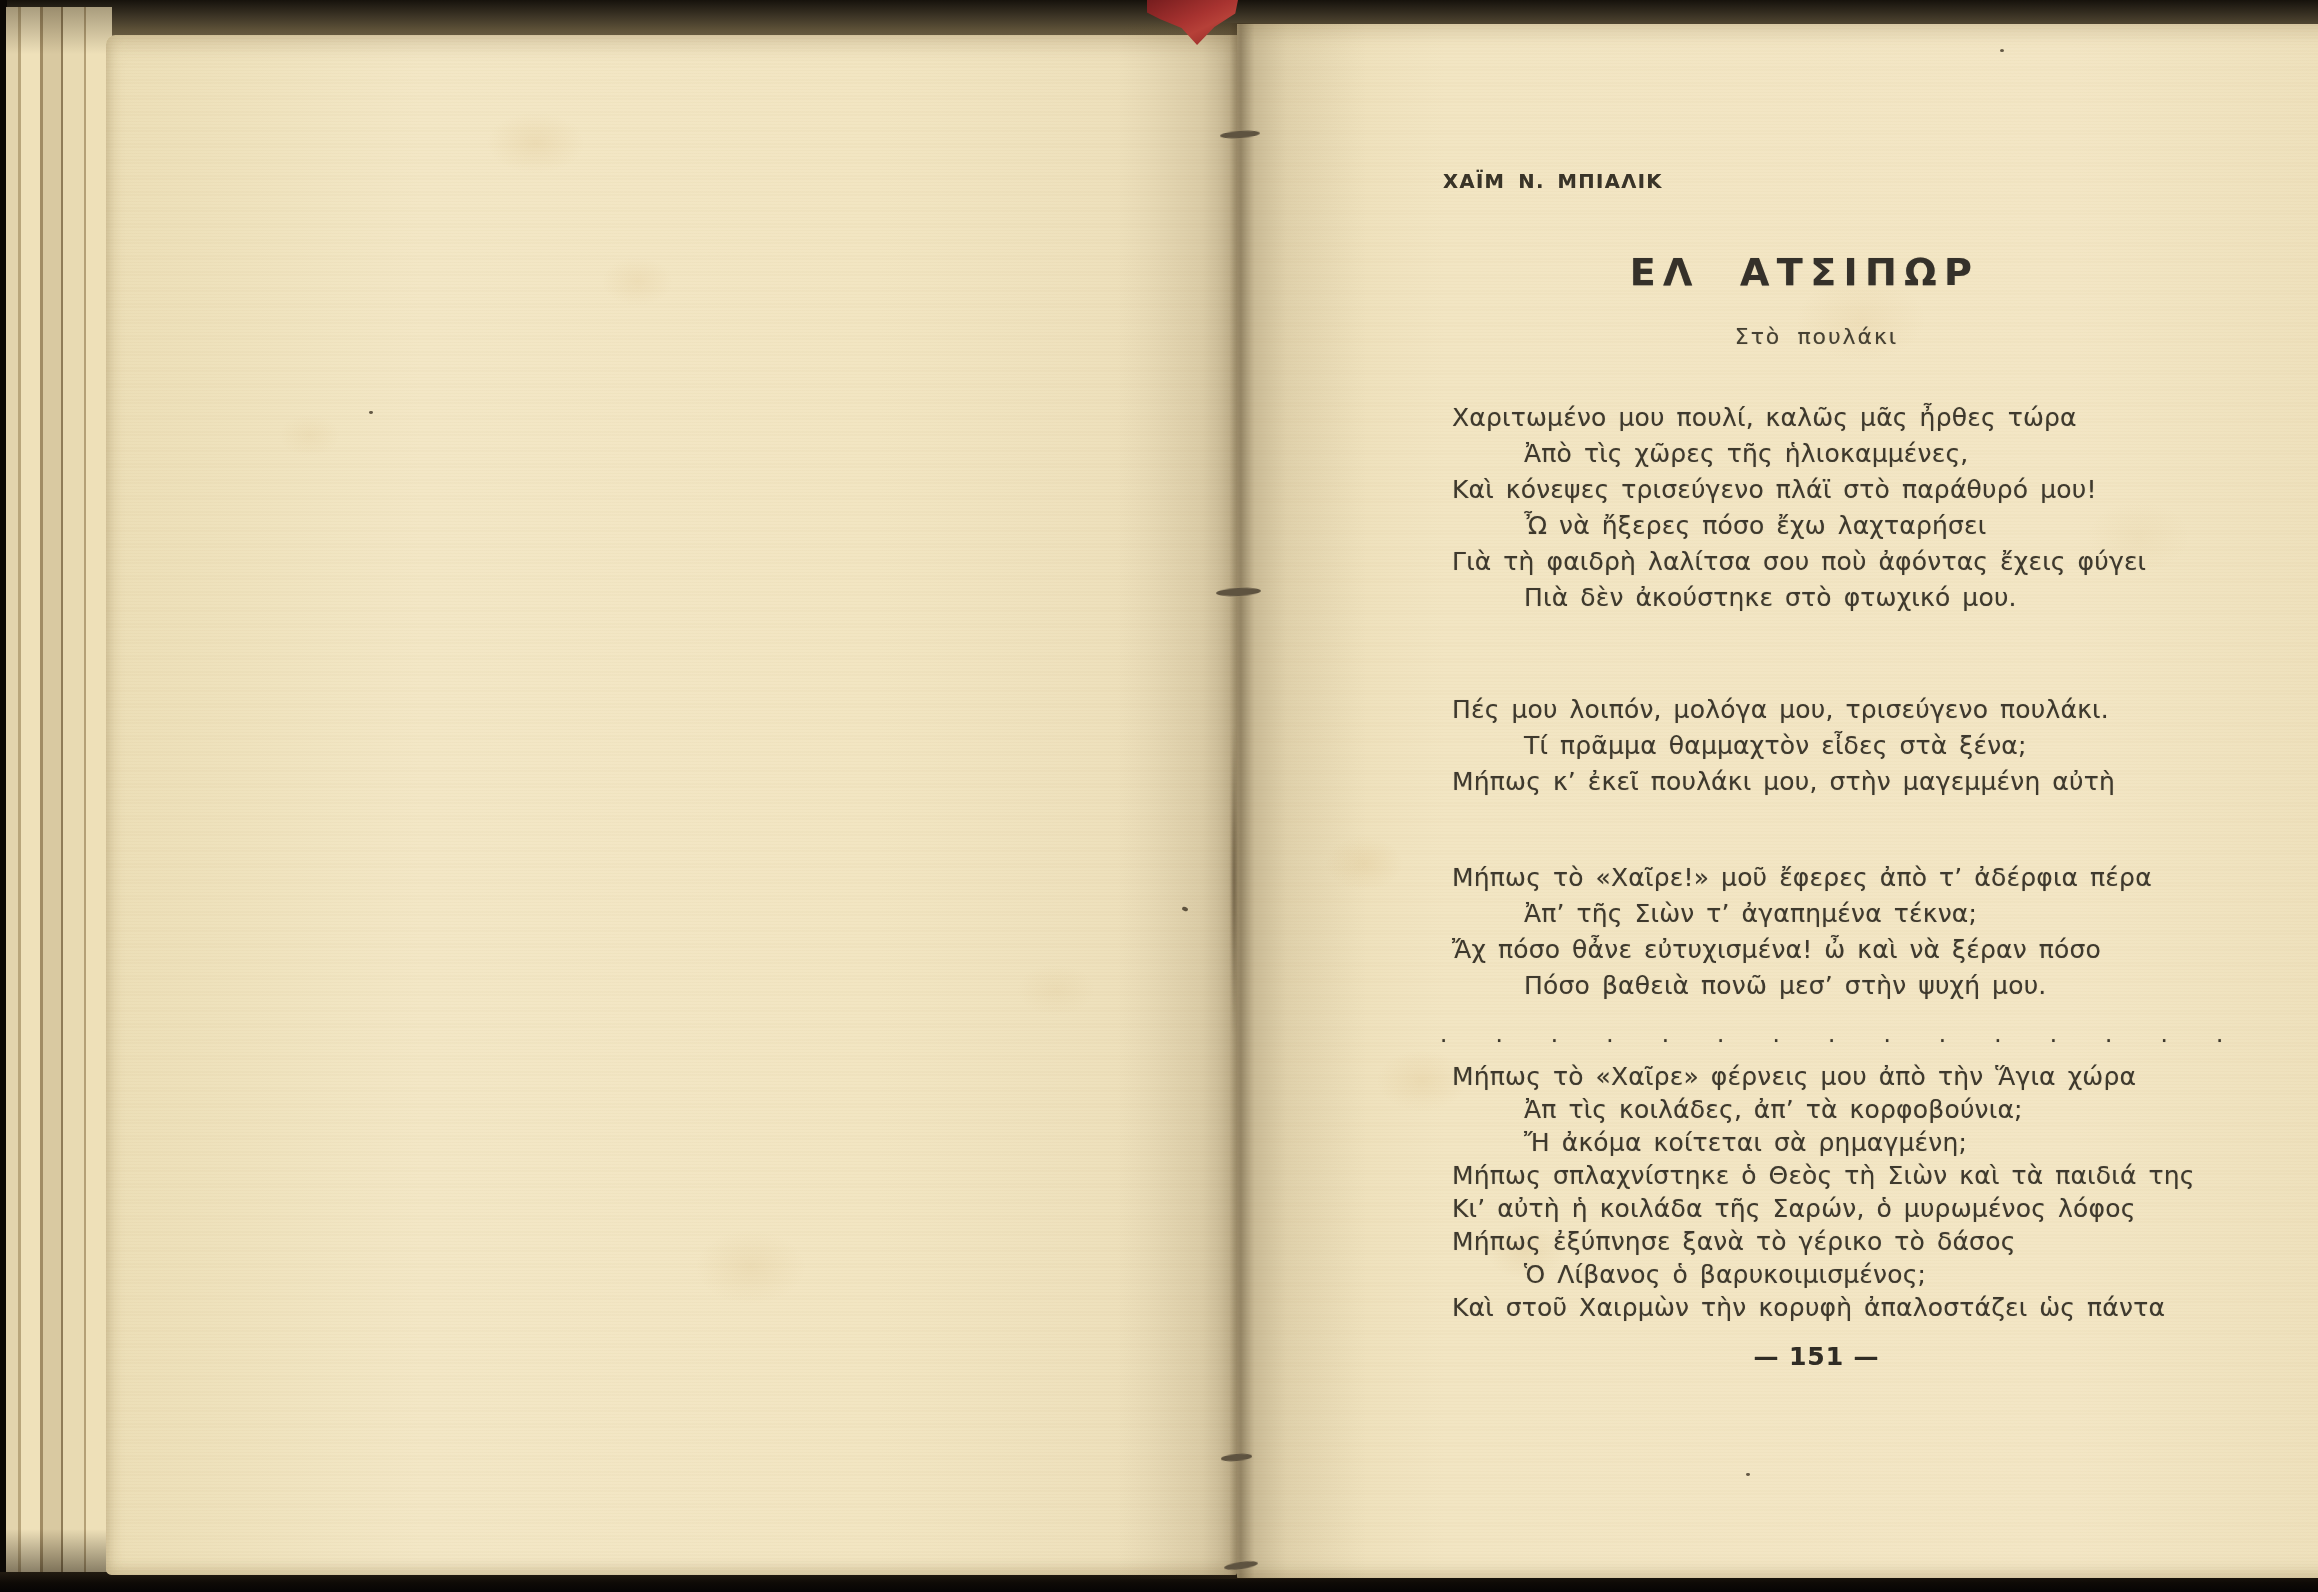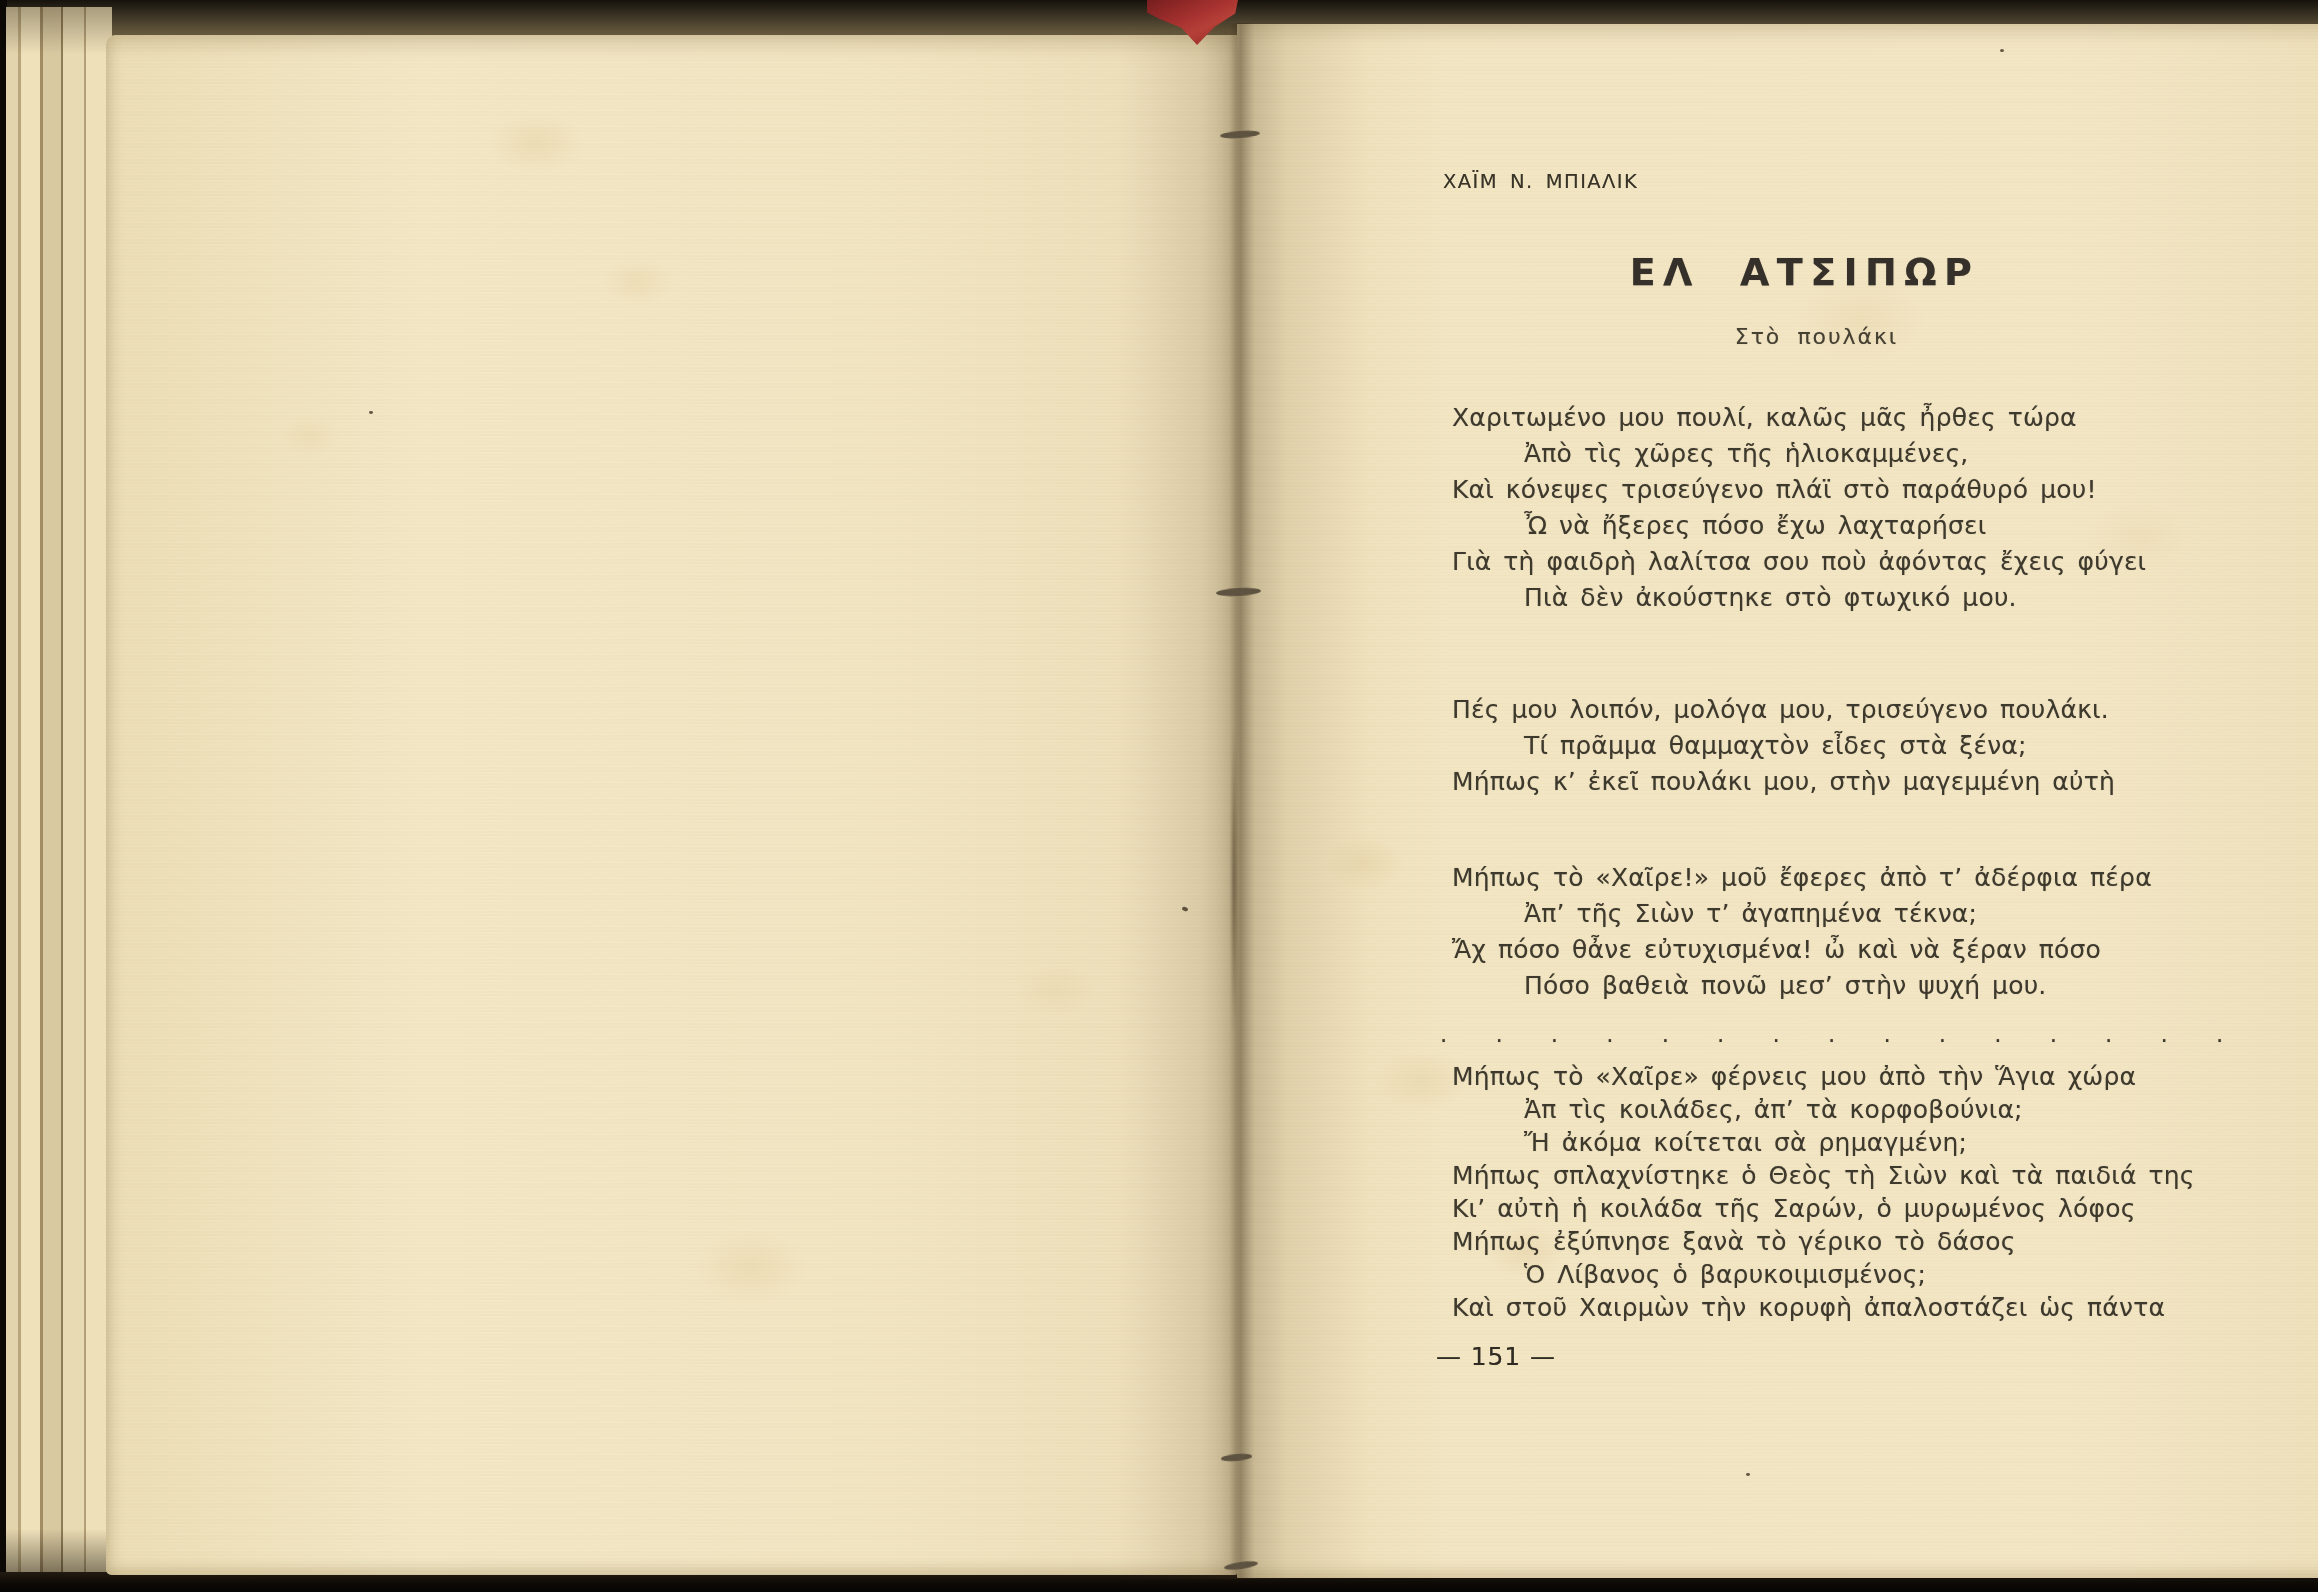--- a/index.html
+++ b/index.html
@@ -89,21 +89,21 @@
   .stitch-d { left:1224px; top:1562px; width:34px; height:7px; transform:rotate(-8deg); }
   .speck { position:absolute; z-index:6; background:rgba(58,48,32,.78); border-radius:50%; }
   .speck-1 { left:1182px; top:907px; width:6px; height:4.2px; transform:rotate(20deg); }
   .speck-2 { left:369px;  top:411px;  width:3.7px;  height:2.8px; }
   .speck-3 { left:2000px; top:49px;  width:4.2px;  height:3.2px; }
   .speck-4 { left:1746px; top:1473px; width:3.7px;  height:2.8px; }
   
   .ink { color:#3e392d; text-shadow:0 0 0.9px rgba(62,57,45,.35); }
   .running-head {
     position:absolute; left:206px; top:146px;
-    font-size:19.5px; font-weight:400; letter-spacing:1.4px; word-spacing:4.6px;
+    font-size:19.5px; font-weight:700; letter-spacing:1.4px; word-spacing:4.6px;
     color:#393428; text-shadow:0 0 0.5px rgba(57,52,40,.5);
   }
   .title-block { position:absolute; left:187px; top:226px; width:761px; text-align:center; }
   .poem-title {
     font-size:38px; font-weight:700; letter-spacing:7.4px; word-spacing:19.5px;
     color:#35312a; text-shadow:0 0 0.9px rgba(53,49,42,.4);
   }
   .poem-subtitle {
     position:absolute; left:199px; top:300px; width:761px; text-align:center;
     font-size:22px; letter-spacing:1.9px; word-spacing:7.4px; color:#454032;
@@ -114,22 +114,22 @@
     font-size:25px; line-height:36px; letter-spacing:0.2px; word-spacing:3.7px; white-space:nowrap;
   }
   .stanza-4 .line { line-height:33px; }
   .line.indent { padding-left:72px; }
   .gap-a { height:52px; } .gap-b { height:36px; } .gap-c { height:4.6px; }
   .dots-separator {
     font-size:23px; line-height:26px; letter-spacing:20.4px; white-space:nowrap;
     overflow:hidden; color:#3e392d; height:27px;
   }
   .page-number {
-    position:absolute; left:199px; top:1318px; width:761px; 
-    font-size:25px; font-weight:400; letter-spacing:0.9px; color:#302c24;
+    position:absolute; left:199px; top:1318px; width:761px; text-align:center;
+    font-size:25px; font-weight:700; letter-spacing:0.9px; color:#302c24;
     text-shadow:0 0 0.5px rgba(48,44,36,.5);
   }
 </style>
 </head>
 <body>
 
 <div class="spread">
 
   <div class="top-edge"></div>
   <div class="cover-left"></div>

